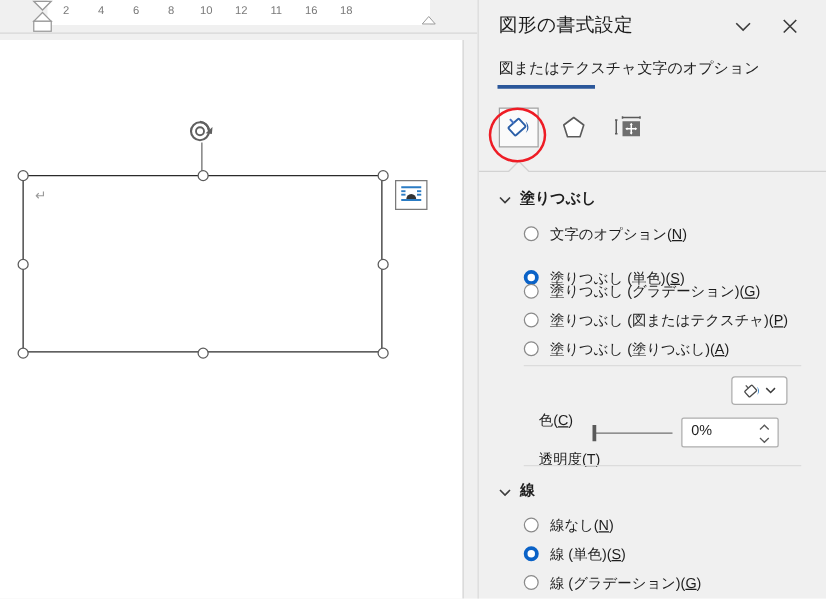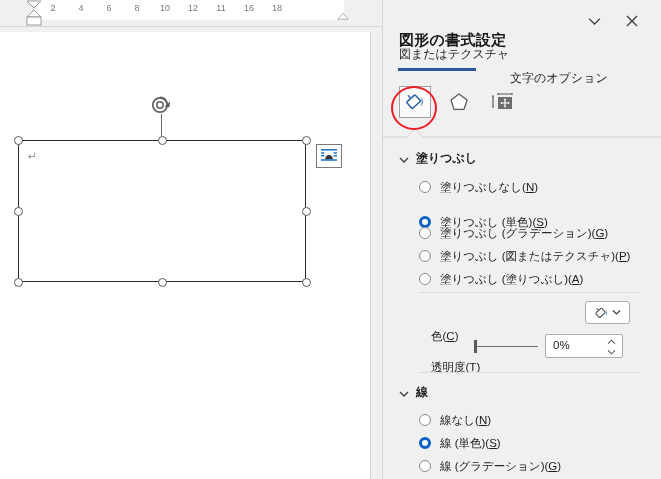--- a/index.html
+++ b/index.html
@@ -145,24 +145,23 @@
   #pane-header {
     position: absolute;
     left: 0; top: 0;
     width: 279px;
     height: 44px;
   }
   #pane-title {
     position: absolute;
     left: 16px; top: 11px;
     font-size: 15px;
-    font-weight: bold;
+    font-weight: normal;
     color: #1a1a1a;
     letter-spacing: .3px;
-    margin-top: 20px;
   }
   .hdr-btn {
     position: absolute;
     top: 9px;
     width: 26px; height: 24px;
     display: flex;
     align-items: center;
     justify-content: center;
     cursor: default;
   }
@@ -178,21 +177,21 @@
   }
   .tab {
     position: absolute;
     top: 0;
     font-size: 12px;
     color: #1d1d1d;
     white-space: nowrap;
     padding-bottom: 6px;
   }
   #tab-shape { left: 16px; }
-  #tab-text  { left: 127px; margin-top: 24px; }
+  #tab-text  { left: 127px; }
   #tab-underline {
     position: absolute;
     left: 15px; top: 22px;
     width: 78px;
     height: 2.5px;
     background: #2b579a;
   }
 
   
   #icon-row {
@@ -482,21 +481,21 @@
     <span class="chev">
       <svg width="10" height="10" viewBox="0 0 10 10">
         <path d="M1 3 L5 7 L9 3" fill="none" stroke="#3c3c3c" stroke-width="1.3"></path>
       </svg>
     </span>
     <span>塗りつぶし</span>
   </div>
 
   <div class="radio-row" style="top:177px;">
     <span class="radio"></span>
-    <span class="radio-label"><span>塗りつぶしなし(</span><u>N</u><span>)</span></span>
+    <span class="radio-label"><span>文字のオプション(</span><u>N</u><span>)</span></span>
   </div>
 
   <div class="radio-row" style="top:212px;">
     <span class="radio checked"></span>
     <span class="radio-label"><span>塗りつぶし (単色)(</span><u>S</u><span>)</span></span>
   </div>
 
   <div class="radio-row" style="top:223px;">
     <span class="radio"></span>
     <span class="radio-label"><span>塗りつぶし (グラデーション)(</span><u>G</u><span>)</span></span>

